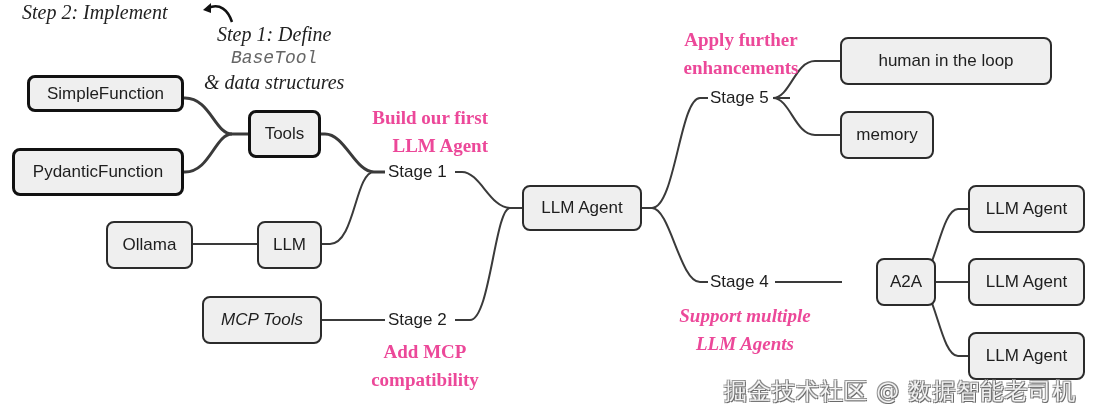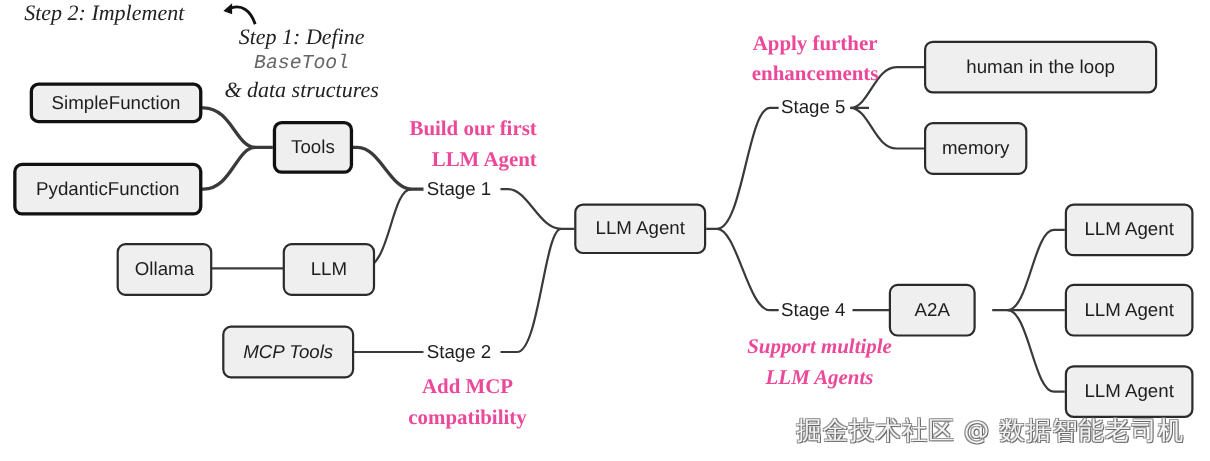--- a/index.html
+++ b/index.html
@@ -76,28 +76,28 @@
   <div class="step" style="left:204px; top:22px;">
     <div>Step 1: Define</div>
     <div class="mono">BaseTool</div>
     <div>&amp; data structures</div>
   </div>
 
   <div class="node bold" style="left:27px; top:75px; width:157px; height:37px;">SimpleFunction</div>
   <div class="node bold" style="left:12px; top:148px; width:172px; height:48px;">PydanticFunction</div>
   <div class="node bold" style="left:248px; top:110px; width:73px; height:48px;">Tools</div>
   <div class="node" style="left:106px; top:221px; width:87px; height:48px;">Ollama</div>
-  <div class="node" style="left:257px; top:221px; width:84px; height:48px;">LLM</div>
+  <div class="node" style="left:257px; top:221px; width:65px; height:48px;">LLM</div>
   <div class="node" style="left:202px; top:296px; width:120px; height:48px;font-style:italic;">MCP Tools</div>
 
   <div class="node" style="left:522px; top:185px; width:120px; height:46px;">LLM Agent</div>
 
   <div class="node" style="left:840px; top:37px; width:212px; height:48px;">human in the loop</div>
   <div class="node" style="left:840px; top:111px; width:94px; height:48px;">memory</div>
-  <div class="node" style="left:808px; top:258px; width:79px; height:48px;">A2A</div>
+  <div class="node" style="left:876px; top:258px; width:60px; height:48px;">A2A</div>
   <div class="node" style="left:968px; top:185px; width:117px; height:48px;">LLM Agent</div>
   <div class="node" style="left:968px; top:258px; width:117px; height:48px;">LLM Agent</div>
   <div class="node" style="left:968px; top:332px; width:117px; height:48px;">LLM Agent</div>
 
   <div class="stage-label" style="left:386px; top:162px;">Stage 1</div>
   <div class="stage-label" style="left:386px; top:310px;">Stage 2</div>
   <div class="stage-label" style="left:708px; top:88px;">Stage 5</div>
   <div class="stage-label" style="left:708px; top:272px;">Stage 4</div>
 
   <div class="note" style="left:358px; top:104px; width:130px;text-align:right;">

